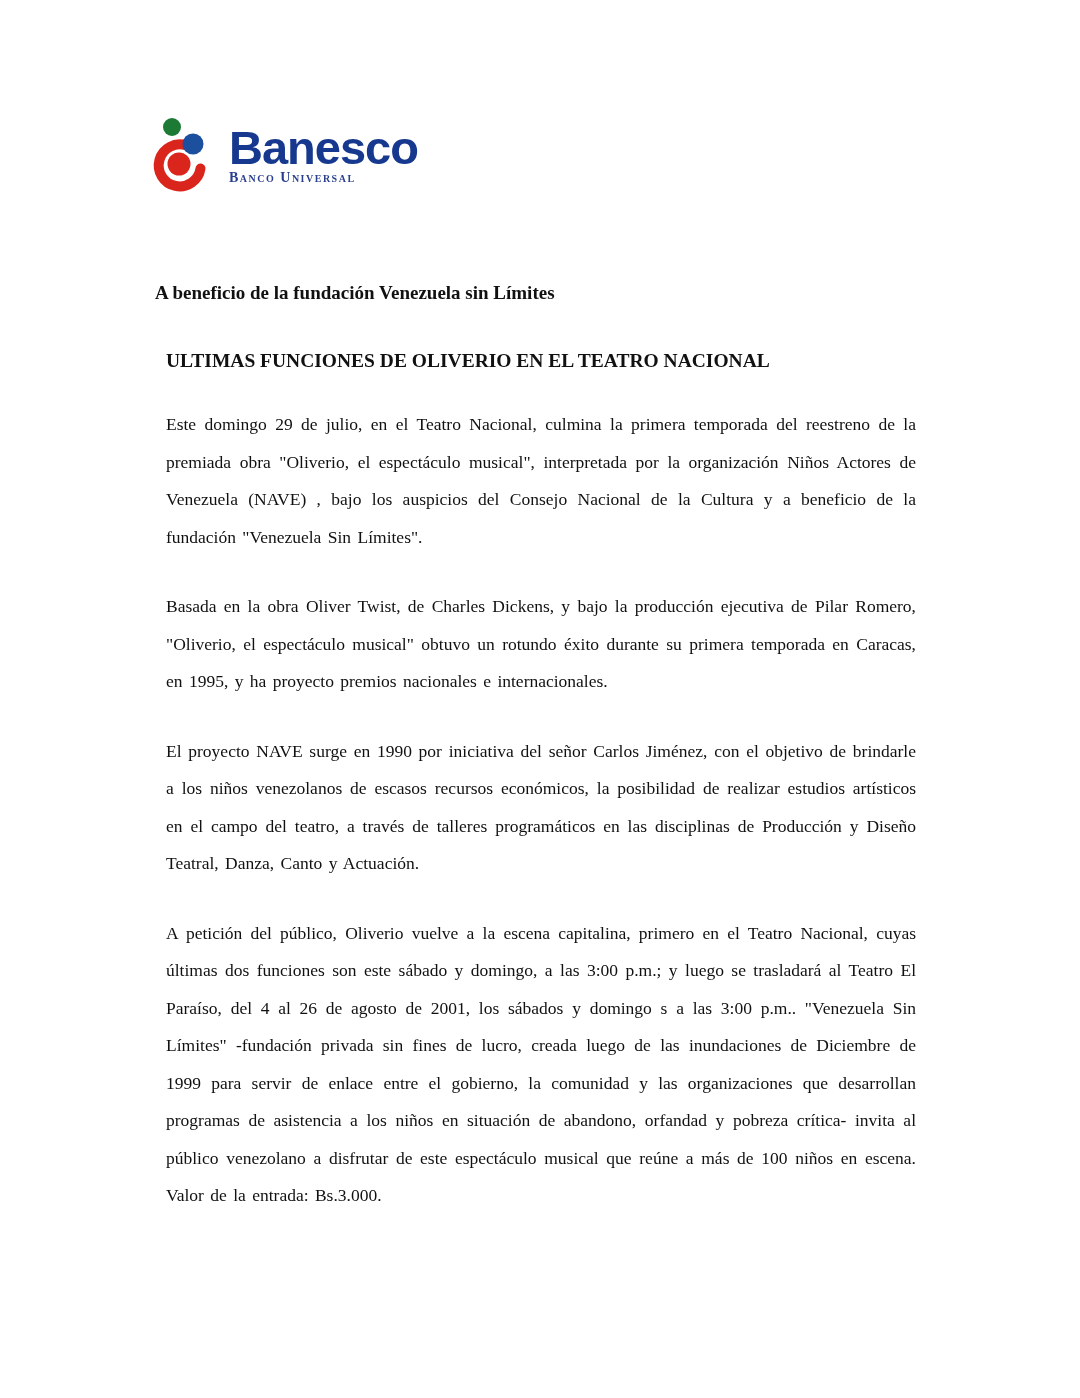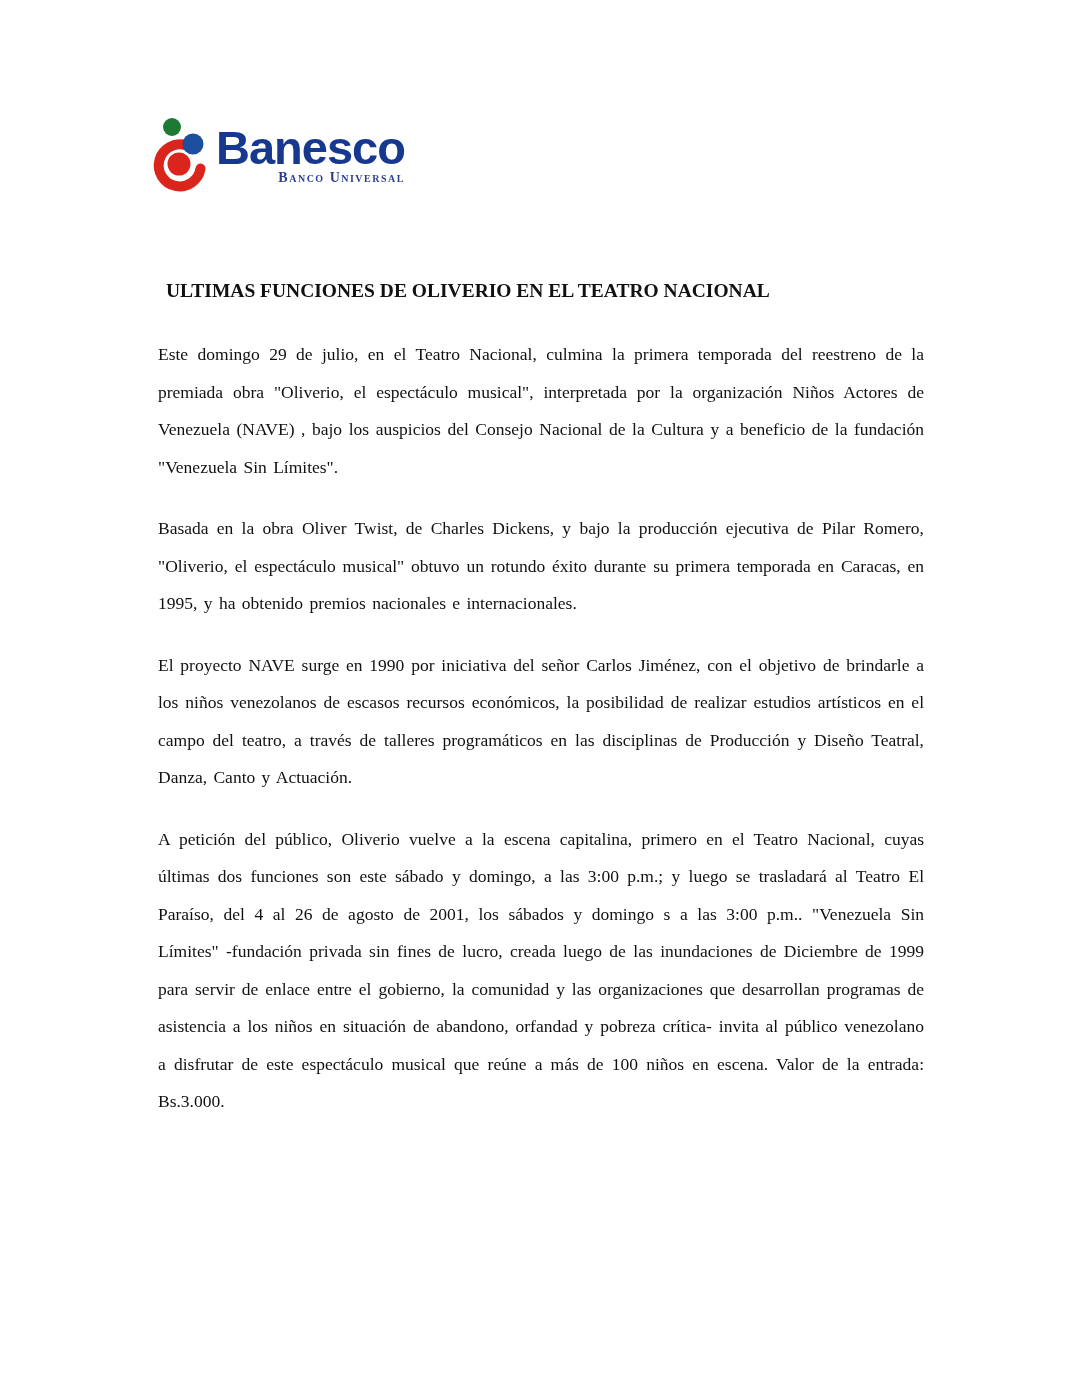--- a/index.html
+++ b/index.html
@@ -30,22 +30,22 @@
   }
   .logo-mark {
     width: 62px;
     height: 78px;
     margin-top: 4px;
     flex: 0 0 auto;
   }
   .logo-text {
     display: flex;
     flex-direction: column;
-    align-items: flex-end;
-    margin-left: 4px;
+    align-items: flex-start;
+    margin-left: 17px;
     margin-top: 14px;
   }
   .logo-word {
     font-family: "Liberation Sans", "DejaVu Sans", sans-serif;
     font-weight: 700;
     font-size: 47px;
     line-height: 44px;
     letter-spacing: -1px;
     color: #16388e;
   }
@@ -76,21 +76,21 @@
     font-weight: 700;
     margin: 16px;
     padding-top: 26px;
     line-height: 26px;
   }
   .paragraphs { margin-top: 6px; }
   .paragraphs p {
     font-size: 17.5px;
     line-height: 37.5px;
     text-align: justify;
-    margin: 8px;
+    margin: 16px;
     padding-top: 16px;
     word-spacing: 2px;
   }
   .paragraphs p:last-child { text-align: justify; }
 </style>
 </head>
 <body>
 
 <div class="page">
 
@@ -105,22 +105,23 @@
 
       <circle cx="22" cy="11" r="9" fill="#1d7a35"></circle>
     </svg>
     <div class="logo-text">
       <div class="logo-word">Banesco</div>
       <div class="logo-tagline">Banco Universal</div>
     </div>
   </div>
 
   <div class="doc">
+    <h2 class="doc-subtitle">A beneficio de la fundación Venezuela sin Límites</h2>
     <h1 class="doc-title">ULTIMAS FUNCIONES DE OLIVERIO EN EL TEATRO NACIONAL</h1>
     <div class="paragraphs">
         <p>Este domingo 29 de julio, en el Teatro Nacional, culmina la primera temporada del reestreno de la premiada obra "Oliverio, el espectáculo musical", interpretada por la organización Niños Actores de Venezuela (NAVE) , bajo los auspicios del Consejo Nacional de la Cultura y a beneficio de la fundación "Venezuela Sin Límites".</p>
-        <p>Basada en la obra Oliver Twist, de Charles Dickens, y bajo la producción ejecutiva de Pilar Romero, "Oliverio, el espectáculo musical" obtuvo un rotundo éxito durante su primera temporada en Caracas, en 1995, y ha obtenido premios nacionales e internacionales.</p>
+        <p>Basada en la obra Oliver Twist, de Charles Dickens, y bajo la producción ejecutiva de Pilar Romero, "Oliverio, el espectáculo musical" obtuvo un rotundo éxito durante su primera temporada en Caracas, en 1995, y ha proyecto premios nacionales e internacionales.</p>
         <p>El proyecto NAVE surge en 1990 por iniciativa del señor Carlos Jiménez, con el objetivo de brindarle a los niños venezolanos de escasos recursos económicos, la posibilidad de realizar estudios artísticos en el campo del teatro, a través de talleres programáticos en las disciplinas de Producción y Diseño Teatral, Danza, Canto y Actuación.</p>
         <p>A petición del público, Oliverio vuelve a la escena capitalina, primero en el Teatro Nacional, cuyas últimas dos funciones son este sábado y domingo, a las 3:00 p.m.; y luego se trasladará al Teatro El Paraíso, del 4 al 26 de agosto de 2001, los sábados y domingo s a las 3:00 p.m.. "Venezuela Sin Límites" -fundación privada sin fines de lucro, creada luego de las inundaciones de Diciembre de 1999 para servir de enlace entre el gobierno, la comunidad y las organizaciones que desarrollan programas de asistencia a los niños en situación de abandono, orfandad y pobreza crítica- invita al público venezolano a disfrutar de este espectáculo musical que reúne a más de 100 niños en escena. Valor de la entrada: Bs.3.000.</p>
       </div>
   </div>
 
 </div>
 
 </body></html>

